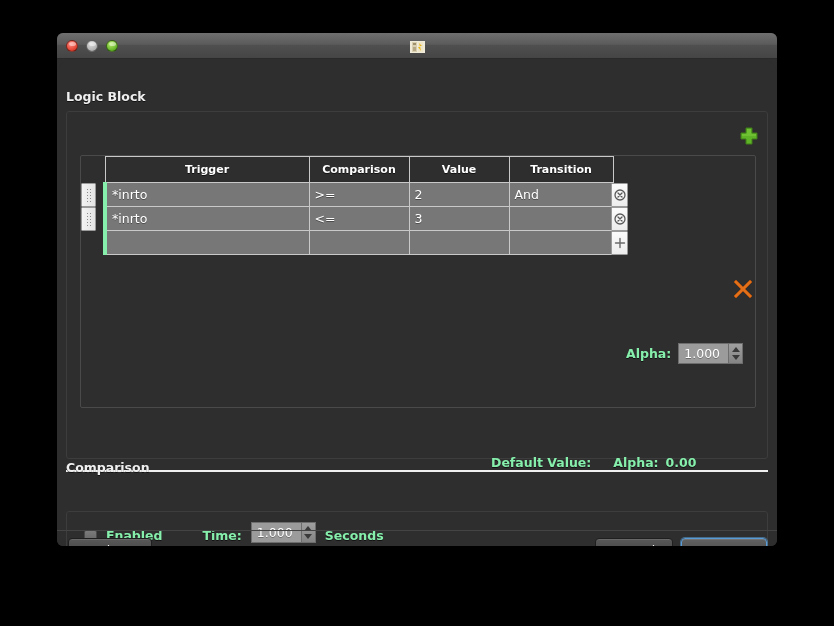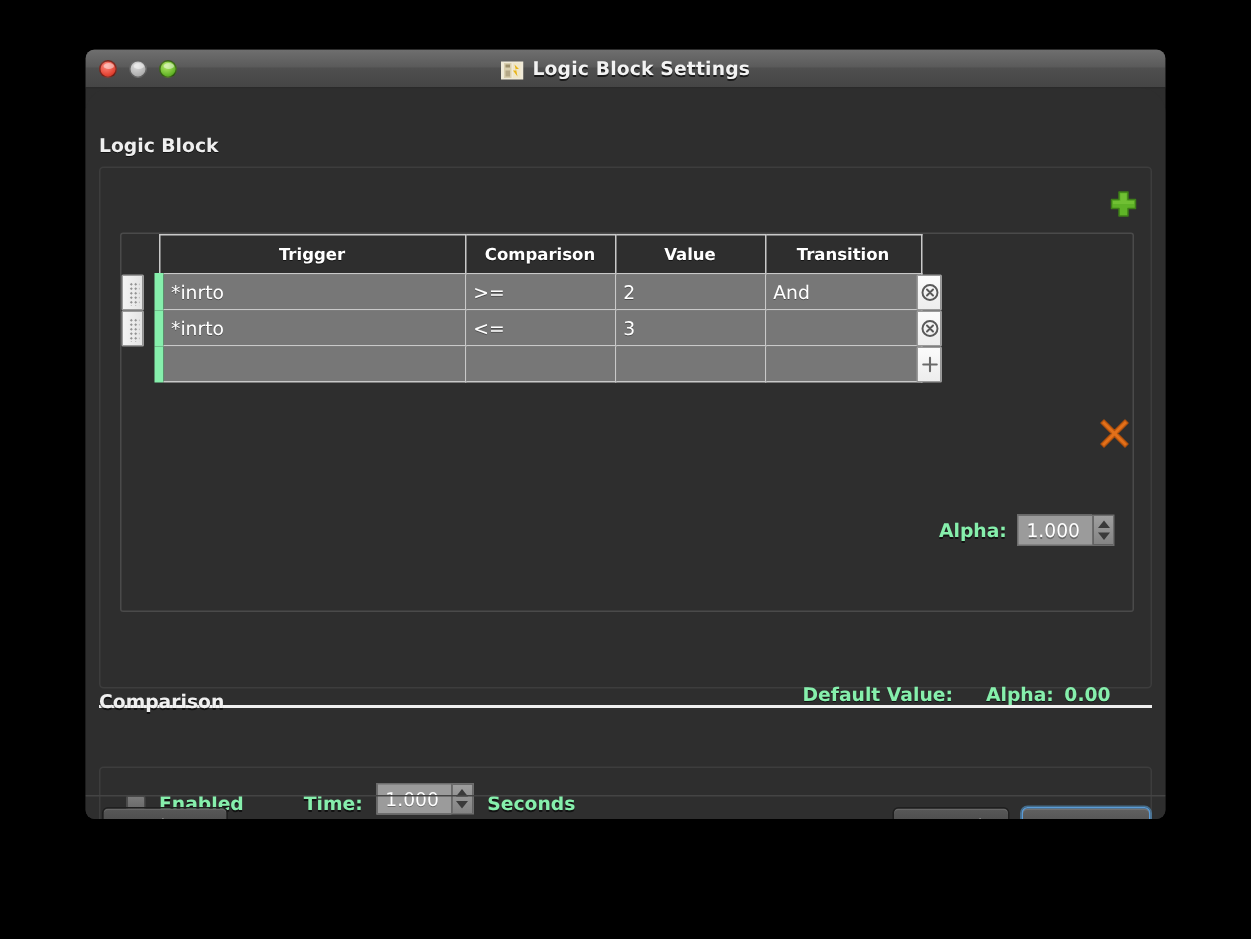--- a/index.html
+++ b/index.html
@@ -156,21 +156,21 @@
     height: 24px;
     border: 1px solid #c9c9c9;
     border-top: none;
     border-left: none;
     padding: 0 5px;
     vertical-align: middle;
     text-shadow: 0 1px 0 rgba(0,0,0,0.35);
     overflow: hidden;
     white-space: nowrap;
   }
-  .tbl td:first-child { border-left: 6px solid #86efac; }
+  .tbl td:first-child { border-left: 4px solid #86efac; }
   .col-trig { width: 204px; }
   .col-comp { width: 100px; }
   .col-val  { width: 100px; }
   .col-oper { width: 104px; }
 
   
   .handle {
     position: absolute;
     left: 0px;
     width: 15px;
@@ -262,21 +262,21 @@
   .tri-dn {
     width: 0; height: 0;
     border-left: 4px solid transparent;
     border-right: 4px solid transparent;
     border-top: 5px solid #3a3a3a;
   }
 
   
   .default-line {
     position: absolute;
-    left: 468px;
+    left: 424px;
     top: 343px;
     display: flex;
     gap: 22px;
     align-items: flex-start;
   }
 
   
   .sep-white {
     position: absolute;
     left: 9px;
@@ -373,21 +373,20 @@
       <span class="title-icon">
         <svg width="15" height="14" viewBox="0 0 15 14">
           <rect x="0" y="1" width="15" height="12" fill="#f0ead8"></rect>
           <path d="M2 2 L7 2 L7 12 L2 12 Z" fill="#d9cfae"></path>
           <path d="M8 2 L13 2 L13 12 L8 12 Z" fill="#efe6c8"></path>
           <path d="M9 3 L12 6 L10 6 L11 11 L8 7 L10 7 Z" fill="#e8b417"></path>
           <path d="M3 3 L6 3 L6 5 L3 5 Z" fill="#9d8f6b"></path>
           <path d="M3 7 L6 7 L6 11 L3 11 Z" fill="#b5a887"></path>
         </svg>
       </span>
-      <span class="title-text">Logic Block Settings</span>
     </div>
   </div>
 
   <div class="body">
 
     <div class="section-label" style="left:9px; top:30px;">Logic Block</div>
 
     <div class="group-logic">
 
       <div class="green-plus">

